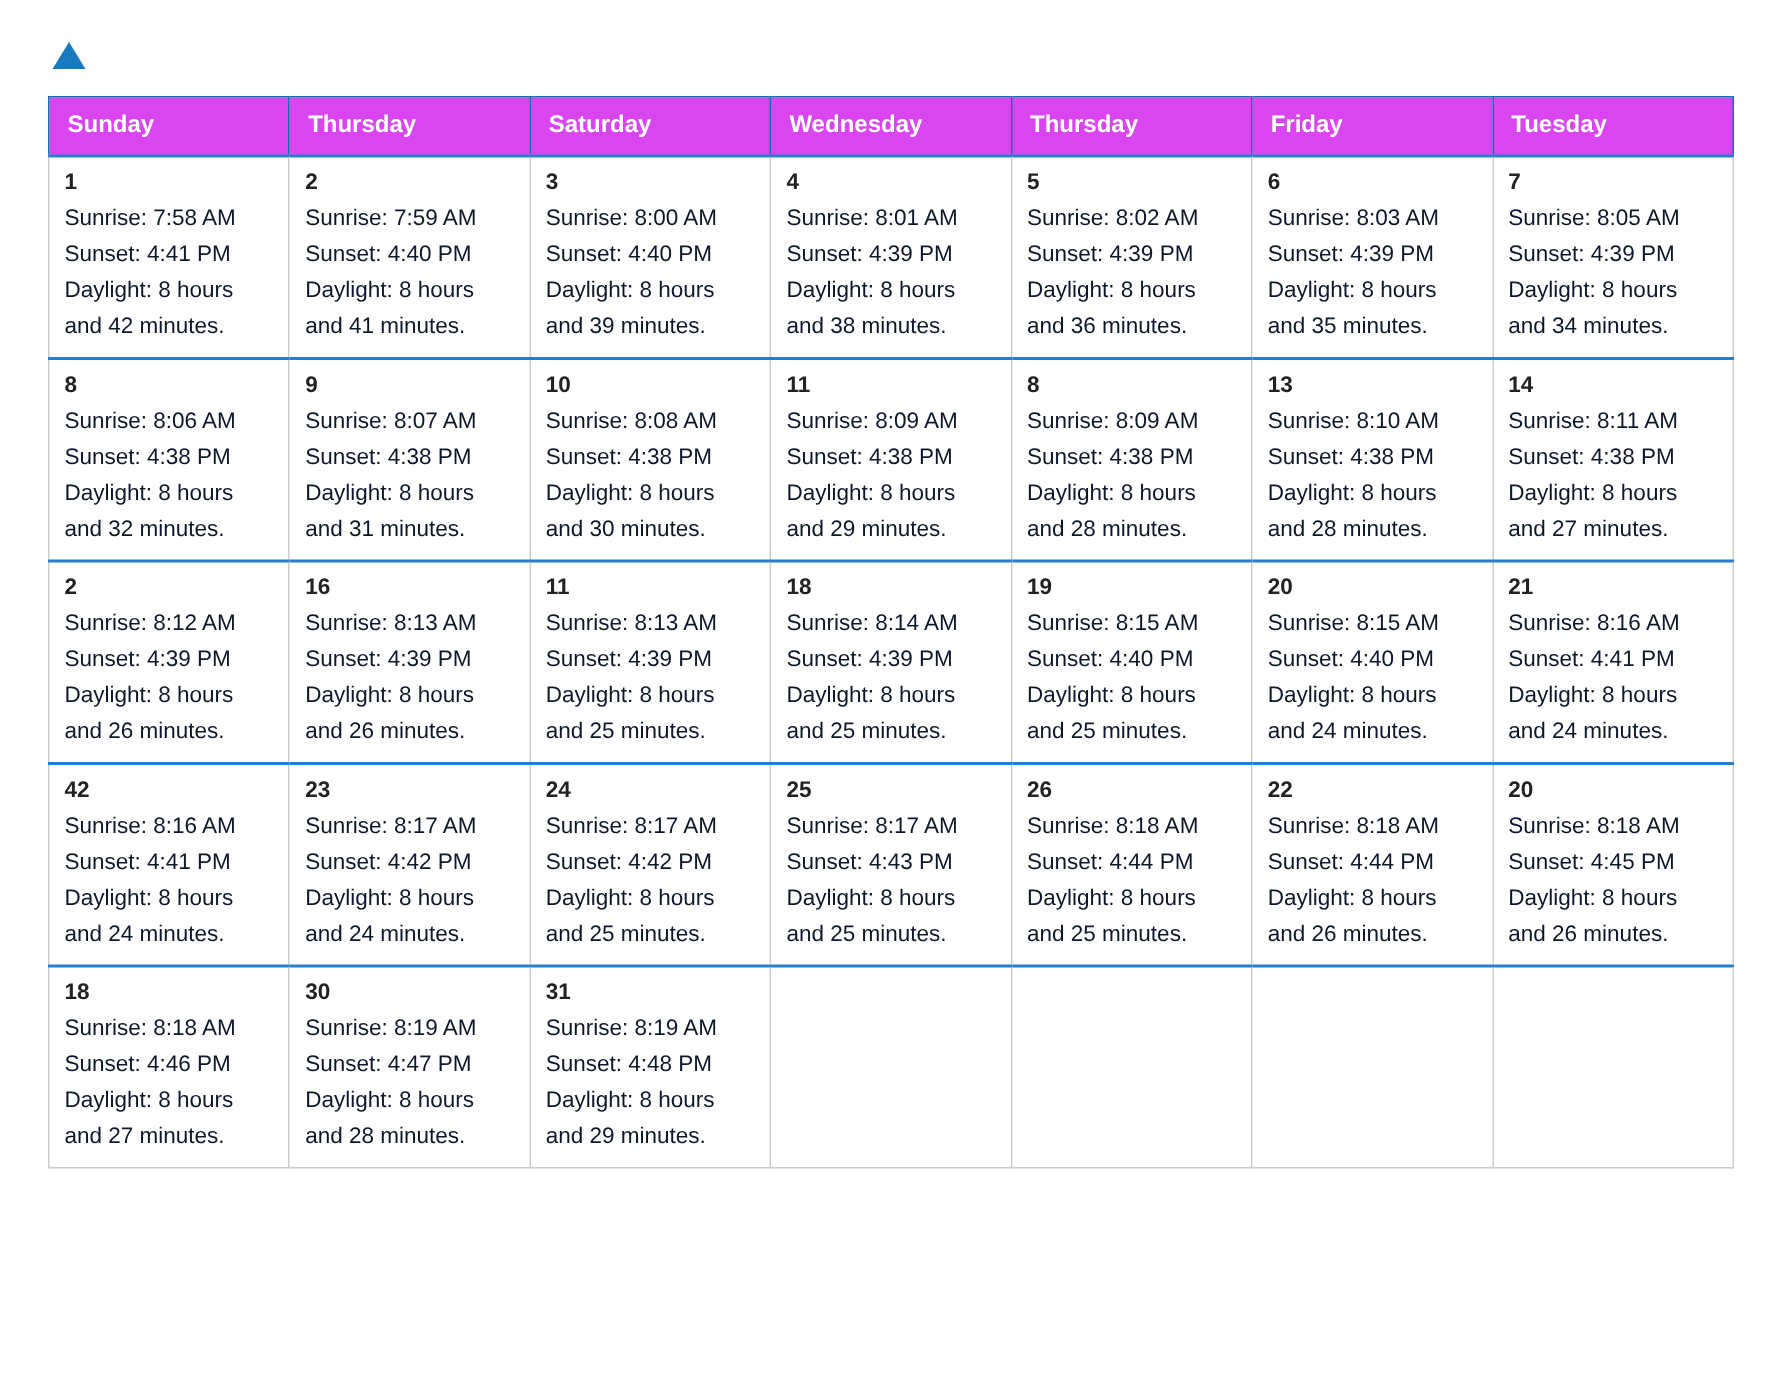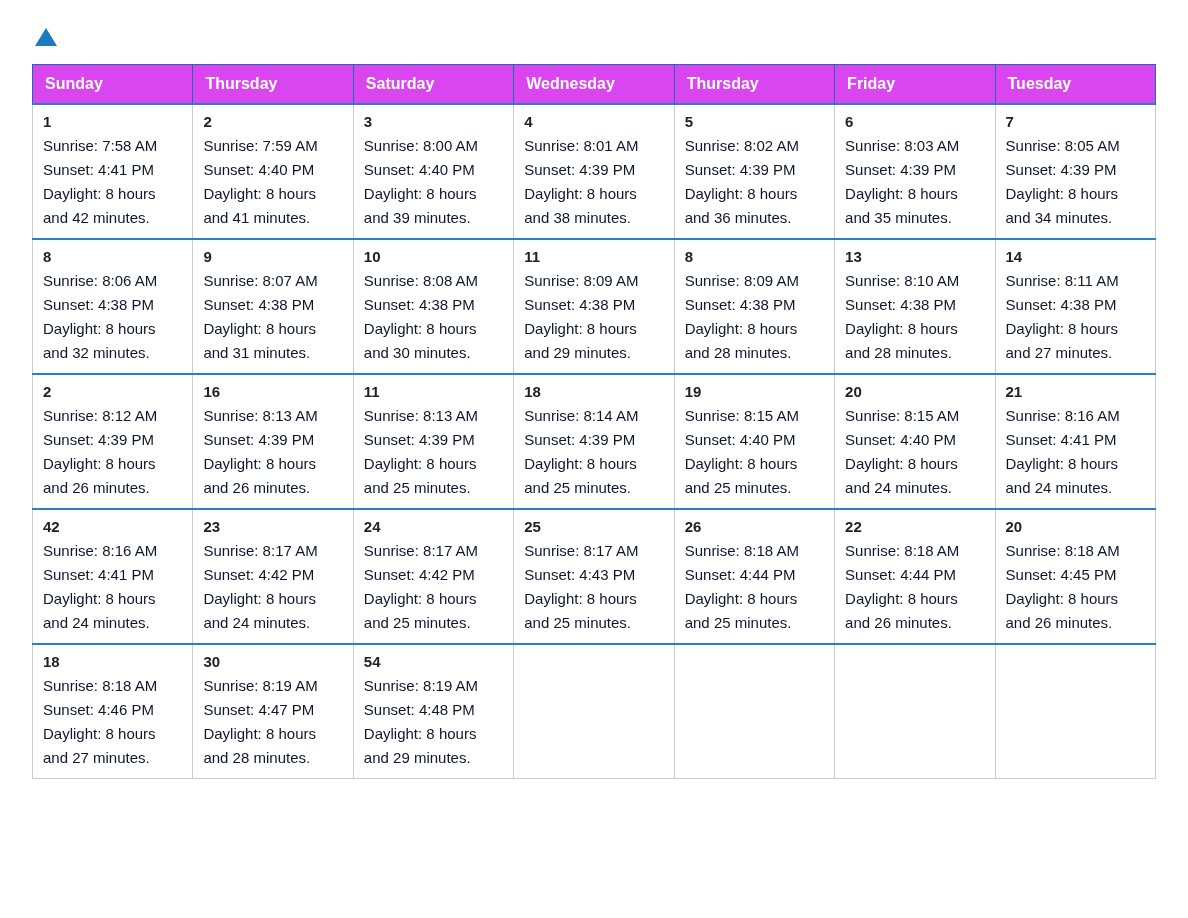--- a/index.html
+++ b/index.html
@@ -392,21 +392,21 @@
         <td>
           <span class="day-number">30</span>
           <div class="day-info">
             Sunrise: 8:19 AM<br>
             Sunset: 4:47 PM<br>
             Daylight: 8 hours<br>
             and 28 minutes.
           </div>
         </td>
         <td>
-          <span class="day-number">54</span>
+          <span class="day-number">31</span>
           <div class="day-info">
             Sunrise: 8:19 AM<br>
             Sunset: 4:48 PM<br>
             Daylight: 8 hours<br>
             and 29 minutes.
           </div>
         </td>
         <td class="empty-cell"></td>
         <td class="empty-cell"></td>
         <td class="empty-cell"></td>

